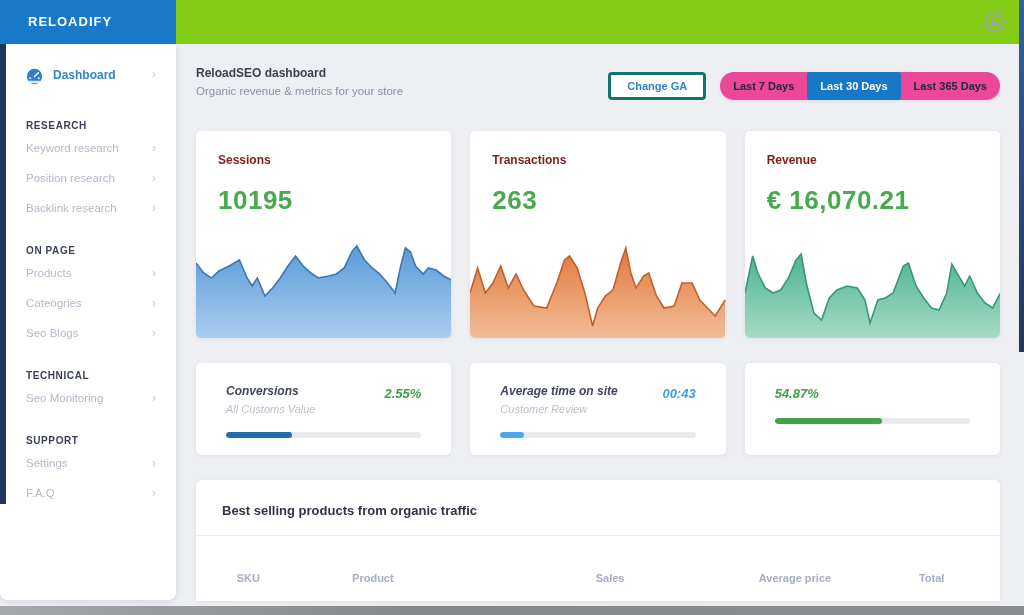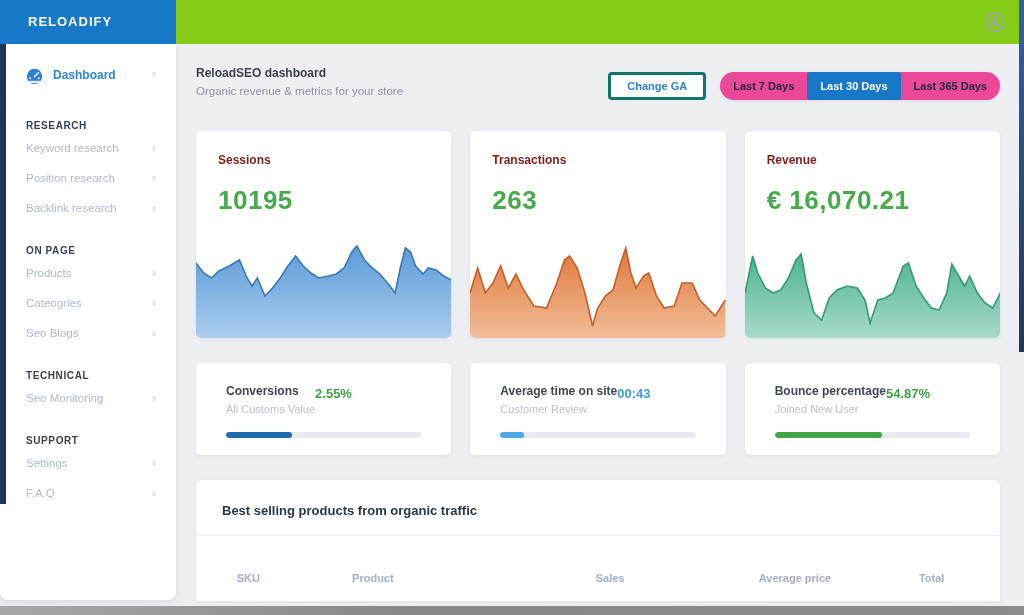--- a/index.html
+++ b/index.html
@@ -40,21 +40,21 @@
   .stat-card { flex:1; position:relative; background:#ffffff; border-radius:5px; overflow:hidden;
                box-shadow:0 1px 4px rgba(40,50,80,.08); }
   .stat-label { margin:22px 0 0 22px; font-size:12px; font-weight:bold; color:#7f1d1d; }
   .stat-value { margin:18px 0 0 22px; font-size:26px; font-weight:bold; letter-spacing:.5px; }
   .spark { position:absolute; left:0; bottom:0; width:100%; height:100px; display:block; }
 
   
   .metric-row { position:absolute; left:196px; right:24px; top:363px; height:92px; display:flex; gap:19px; }
   .metric-card { flex:1; background:#ffffff; border-radius:5px; box-shadow:0 1px 4px rgba(40,50,80,.08);
                  padding:21px 30px 0 30px; position:relative; }
-  .metric-head { display:flex; align-items:flex-start; }
+  .metric-head { display:flex; justify-content:space-between; align-items:flex-start;font-style:italic; }
   .metric-title { font-size:12px; font-weight:bold; color:#3f4657; }
   .metric-subtitle { margin-top:5px; font-size:11px; color:#bcc0cc; }
   .metric-value { font-size:13px; font-weight:bold; margin-top:2px; }
   .bar-track { margin-top:17px; height:6px; background:#e9eaee; border-radius:3px; overflow:hidden; }
   .bar-fill { height:6px; border-radius:3px; width:0; }
 
   
   .table-card { position:absolute; left:196px; right:24px; top:480px; bottom:14px; background:#ffffff;
                 border-radius:6px 6px 0 0; box-shadow:0 1px 4px rgba(40,50,80,.08); overflow:hidden; }
   .table-title { padding:23px 26px 17px; font-size:13px; font-weight:bold; color:#2f3542;
@@ -230,24 +230,20 @@
         <div class="metric-subtitle">Customer Review</div>
       </div>
       <div class="metric-value" style="color: rgb(63, 159, 224);">00:43</div>
     </div>
     <div class="bar-track">
       <div class="bar-fill" style="width: 12%; background: rgb(75, 167, 233);"></div>
     </div>
   </div>
   <div class="metric-card">
     <div class="metric-head">
-      <div>
-        <div class="metric-title">Bounce percentage</div>
-        <div class="metric-subtitle">Joined New User</div>
-      </div>
       <div class="metric-value" style="color: rgb(63, 160, 68);">54.87%</div>
     </div>
     <div class="bar-track">
       <div class="bar-fill" style="width: 55%; background: rgb(66, 163, 71);"></div>
     </div>
   </div>
 </div>
 
 <div class="table-card">
   <div class="table-title">Best selling products from organic traffic</div>

